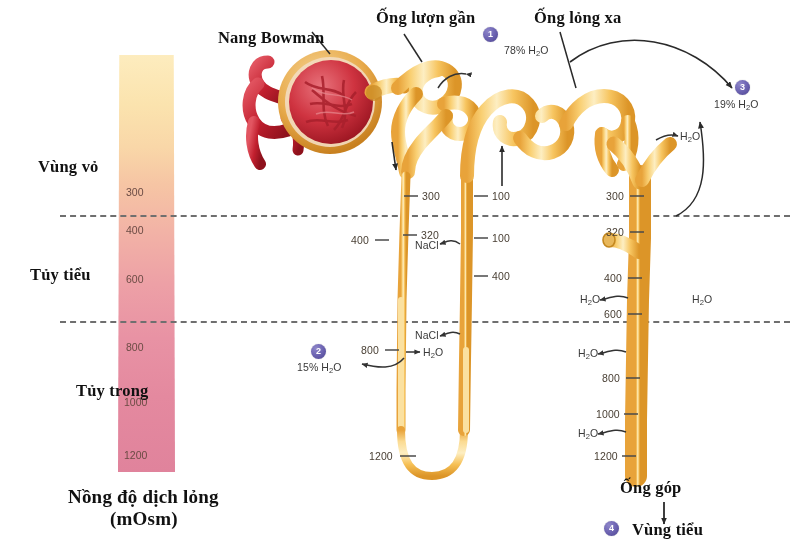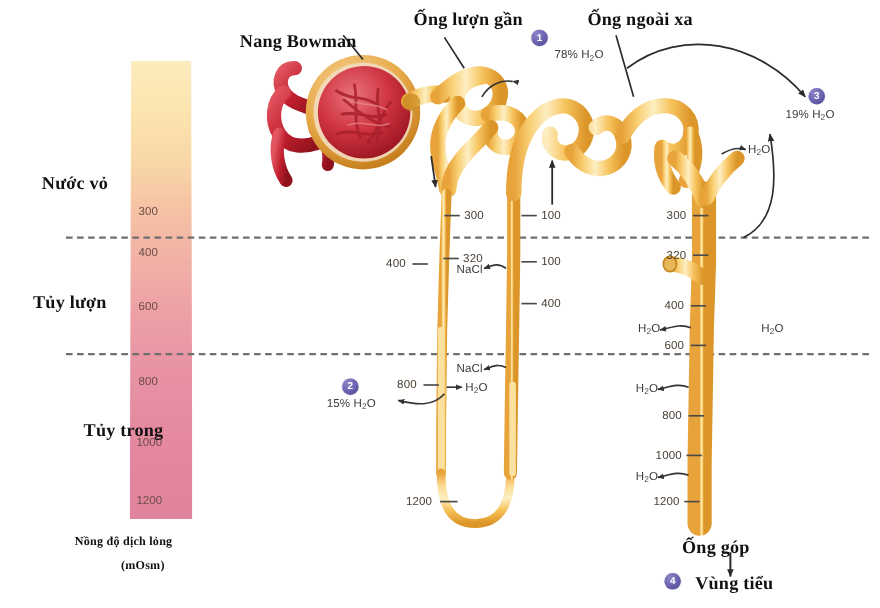--- a/index.html
+++ b/index.html
@@ -21,21 +21,21 @@
 
   
   .vlabel {
     font-family: "Liberation Serif", serif;
     font-weight: bold;
     color: #111111;
     white-space: nowrap;
     letter-spacing: .2px;
   }
   .vlabel.big { font-size: 16.5px; }
-  .vlabel.mid { font-size: 11px; }
+  .vlabel.mid { font-size: 19px; }
 
   
   .anno {
     font-family: "Liberation Sans", sans-serif;
     font-size: 10.5px;
     color: #3a3a3a;
     white-space: nowrap;
     letter-spacing: .1px;
   }
   .anno.num { color: #4a4035; }
@@ -105,22 +105,22 @@
   <div class="abs gradnum" style="left:126px; top:341px;">800</div>
   <div class="abs gradnum" style="left:124px; top:396px;">1000</div>
   <div class="abs gradnum" style="left:124px; top:449px;">1200</div>
 
   <div class="abs vlabel mid" style="left:68px; top:486px;">Nồng độ dịch lỏng</div>
   <div class="abs vlabel mid" style="left:110px; top:508px;">(mOsm)</div>
 
   <div class="abs dashline" style="top:215px;"></div>
   <div class="abs dashline" style="top:321px;"></div>
 
-  <div class="abs vlabel big" style="left:38px; top:157px;">Nước vỏ</div>
-  <div class="abs vlabel big" style="left:30px; top:265px;">Tủy lượn</div>
+  <div class="abs vlabel big" style="left:38px; top:157px;">Vùng vỏ</div>
+  <div class="abs vlabel big" style="left:30px; top:265px;">Tủy tiểu</div>
   <div class="abs vlabel big" style="left:32px; top:381px;margin-left:44px;">Tủy trong</div>
 
   <svg class="abs" style="left:0; top:0;" width="800" height="553" viewBox="0 0 800 553">
     <defs>
       <linearGradient id="tubeGrad" x1="0" y1="0" x2="1" y2="0">
         <stop offset="0%" stop-color="#e8a33a"></stop>
         <stop offset="22%" stop-color="#f9cf72"></stop>
         <stop offset="45%" stop-color="#fdeec2"></stop>
         <stop offset="70%" stop-color="#f7c560"></stop>
         <stop offset="100%" stop-color="#dc9528"></stop>
@@ -269,22 +269,22 @@
       <line x1="628" y1="278" x2="642" y2="278"></line>
       <line x1="628" y1="314" x2="642" y2="314"></line>
       <line x1="626" y1="378" x2="640" y2="378"></line>
       <line x1="624" y1="414" x2="638" y2="414"></line>
       <line x1="622" y1="456" x2="636" y2="456"></line>
     </g>
   </svg>
 
   <div class="abs vlabel big" style="left:376px; top:8px;">Ống lượn gần</div>
   <div class="abs vlabel big" style="left:218px; top:28px;">Nang Bowman</div>
-  <div class="abs vlabel big" style="left:534px; top:8px;">Ống ngoài xa</div>
-  <div class="abs vlabel big" style="left:620px; top:478px;margin-top:10px;">Ống góp</div>
+  <div class="abs vlabel big" style="left:534px; top:8px;">Ống lỏng xa</div>
+  <div class="abs vlabel big" style="left:620px; top:478px;">Ống góp</div>
   <div class="abs vlabel big" style="left:632px; top:520px;">Vùng tiểu</div>
 
   <div class="abs marker" style="left:483px; top:27px;">1</div>
   <div class="abs anno" style="left:504px; top:44px;"><span>78% H</span><span class="sub">2</span><span>O</span></div>
 
   <div class="abs marker" style="left:311px; top:344px;">2</div>
   <div class="abs anno" style="left:297px; top:361px;"><span>15% H</span><span class="sub">2</span><span>O</span></div>
 
   <div class="abs marker" style="left:735px; top:80px;">3</div>
   <div class="abs anno" style="left:714px; top:98px;"><span>19% H</span><span class="sub">2</span><span>O</span></div>

